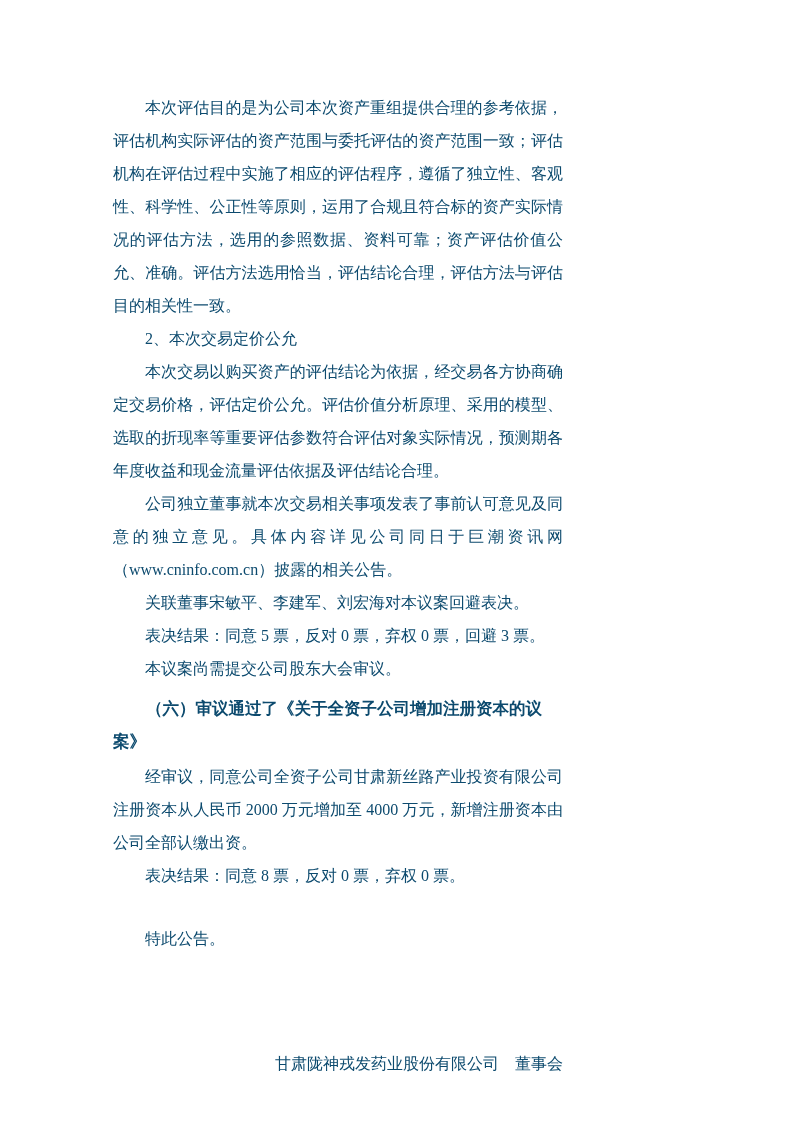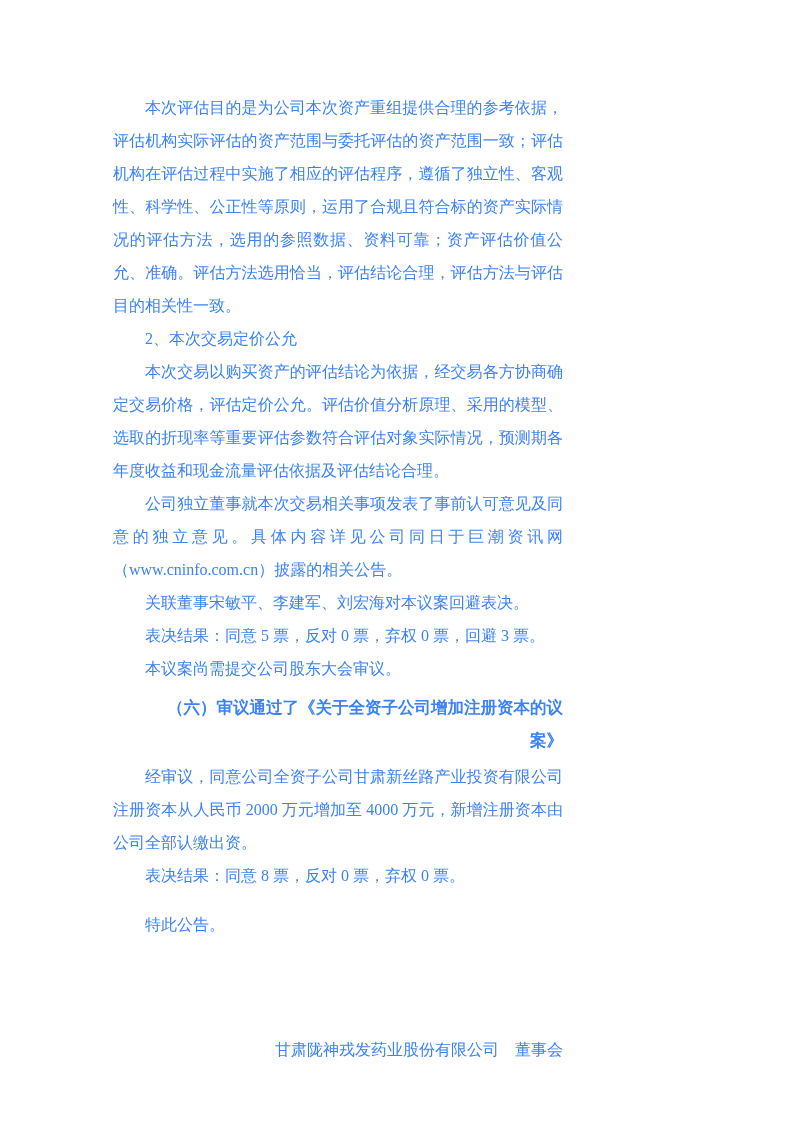--- a/index.html
+++ b/index.html
@@ -5,46 +5,45 @@
   html, body {
     margin: 0;
     padding: 0;
     background: #ffffff;
   }
   .page {
     position: relative;
     width: 674px;
     height: 1122px;
     background: #ffffff;
-    color: #3b82f6;
+    color: #0c4a6e;
     font-family: "Liberation Serif", "DejaVu Serif", serif;
     overflow: hidden;
     box-sizing: border-box;
   }
   .content {
     padding: 91px 111px 0 113px;
     font-size: 16px;
     line-height: 33px;
     text-align: justify;
   }
   .para {
     margin: 0;
     text-indent: 2em;
   }
   .heading-bold {
     margin: 7px 0 2px 0;
     font-size: 16.5px;
     font-weight: bold;
     text-indent: 2em;
     line-height: 33px;
-    text-align: right;
-    font-family: Liberation Mono, monospace;
+    text-align: left;
   }
   .closing {
-    margin-top: 16px;
+    margin-top: 30px;
   }
   .sig {
     margin: 0;
     text-align: right;
     text-indent: 0;
   }
   .sig-company {
     margin-top: 92px;
   }
 </style>

